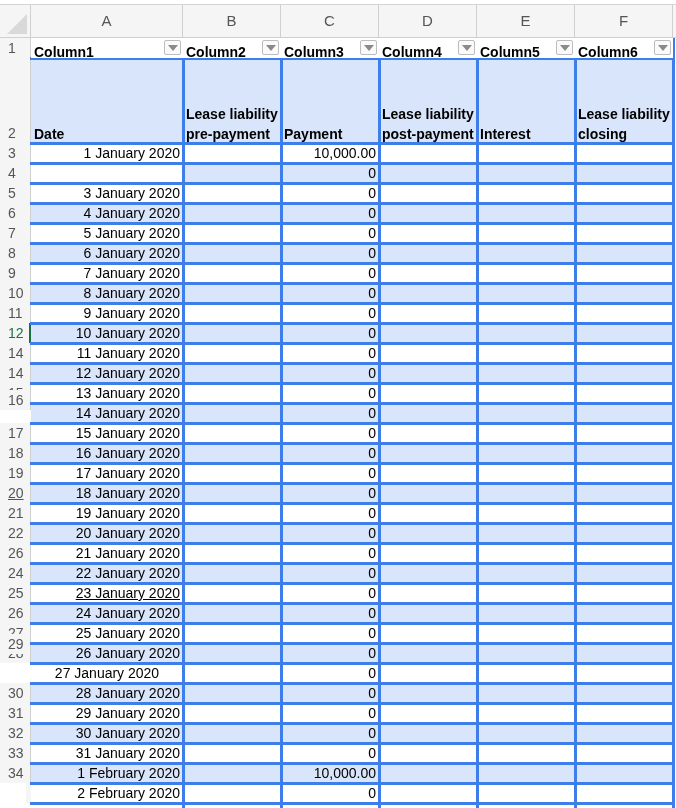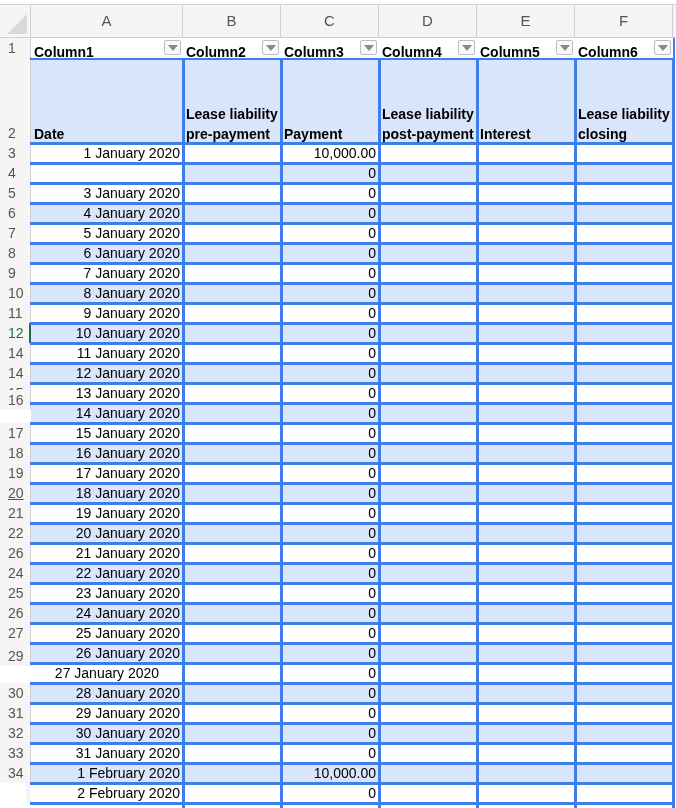--- a/index.html
+++ b/index.html
@@ -72,21 +72,21 @@
       <div class="rowhdr" style="top: 425px; height: 20px; line-height: 20px;">19</div>
       <div class="rowhdr" style="top: 445px; height: 20px; line-height: 20px; text-decoration: underline;">20</div>
       <div class="rowhdr" style="top: 465px; height: 20px; line-height: 20px;">21</div>
       <div class="rowhdr" style="top: 485px; height: 20px; line-height: 20px;">22</div>
       <div class="rowhdr" style="top: 505px; height: 20px; line-height: 20px;">26</div>
       <div class="rowhdr" style="top: 525px; height: 20px; line-height: 20px;">24</div>
       <div class="rowhdr" style="top: 545px; height: 20px; line-height: 20px;">25</div>
       <div class="rowhdr" style="top: 565px; height: 20px; line-height: 20px;">26</div>
       <div class="rowhdr" style="top: 585px; height: 20px; line-height: 20px;">27</div>
       <div class="rowhdr" style="top: 605px; height: 20px; line-height: 20px;">28</div>
-      <div class="rowhdr" style="top: 596px; height: 20px; line-height: 20px; margin-top: 12px;">29</div>
+      <div class="rowhdr" style="top: 596px; height: 20px; line-height: 20px;">29</div>
       <div class="rowhdr" style="top: 645px; height: 20px; line-height: 20px;">30</div>
       <div class="rowhdr" style="top: 665px; height: 20px; line-height: 20px;">31</div>
       <div class="rowhdr" style="top: 685px; height: 20px; line-height: 20px;">32</div>
       <div class="rowhdr" style="top: 705px; height: 20px; line-height: 20px;">33</div>
       <div class="rowhdr" style="top: 725px; height: 20px; line-height: 20px;">34</div>
       <div class="rowhdr" style="top: 745px; height: 20px; line-height: 20px; margin-left: 26px;">35</div>
     </div>
   <div class="grid" id="grid">
       <div class="cell hdr1" style="left: 0px; top: 0px; width: 152px; height: 20px; z-index: 2;">
         <span class="label">Column1</span>
@@ -255,21 +255,21 @@
       <div class="cell num row-odd" style="left: 250px; top: 505px; width: 98px; height: 20px;">0</div>
       <div class="cell num row-odd" style="left: 348px; top: 505px; width: 98px; height: 20px;"></div>
       <div class="cell num row-odd" style="left: 446px; top: 505px; width: 98px; height: 20px;"></div>
       <div class="cell num row-odd" style="left: 544px; top: 505px; width: 98px; height: 20px;"></div>
       <div class="cell num row-even" style="left: 0px; top: 525px; width: 152px; height: 20px;">22 January 2020</div>
       <div class="cell num row-even" style="left: 152px; top: 525px; width: 98px; height: 20px;"></div>
       <div class="cell num row-even" style="left: 250px; top: 525px; width: 98px; height: 20px;">0</div>
       <div class="cell num row-even" style="left: 348px; top: 525px; width: 98px; height: 20px;"></div>
       <div class="cell num row-even" style="left: 446px; top: 525px; width: 98px; height: 20px;"></div>
       <div class="cell num row-even" style="left: 544px; top: 525px; width: 98px; height: 20px;"></div>
-      <div class="cell num row-odd" style="left: 0px; top: 545px; width: 152px; height: 20px;">23 January 2020</div>
+      <div class="cell num row-odd" style="left: 0px; top: 545px; width: 152px; height: 20px; text-decoration: underline;">23 January 2020</div>
       <div class="cell num row-odd" style="left: 152px; top: 545px; width: 98px; height: 20px;"></div>
       <div class="cell num row-odd" style="left: 250px; top: 545px; width: 98px; height: 20px;">0</div>
       <div class="cell num row-odd" style="left: 348px; top: 545px; width: 98px; height: 20px;"></div>
       <div class="cell num row-odd" style="left: 446px; top: 545px; width: 98px; height: 20px;"></div>
       <div class="cell num row-odd" style="left: 544px; top: 545px; width: 98px; height: 20px;"></div>
       <div class="cell num row-even" style="left: 0px; top: 565px; width: 152px; height: 20px;">24 January 2020</div>
       <div class="cell num row-even" style="left: 152px; top: 565px; width: 98px; height: 20px;"></div>
       <div class="cell num row-even" style="left: 250px; top: 565px; width: 98px; height: 20px;">0</div>
       <div class="cell num row-even" style="left: 348px; top: 565px; width: 98px; height: 20px;"></div>
       <div class="cell num row-even" style="left: 446px; top: 565px; width: 98px; height: 20px;"></div>

